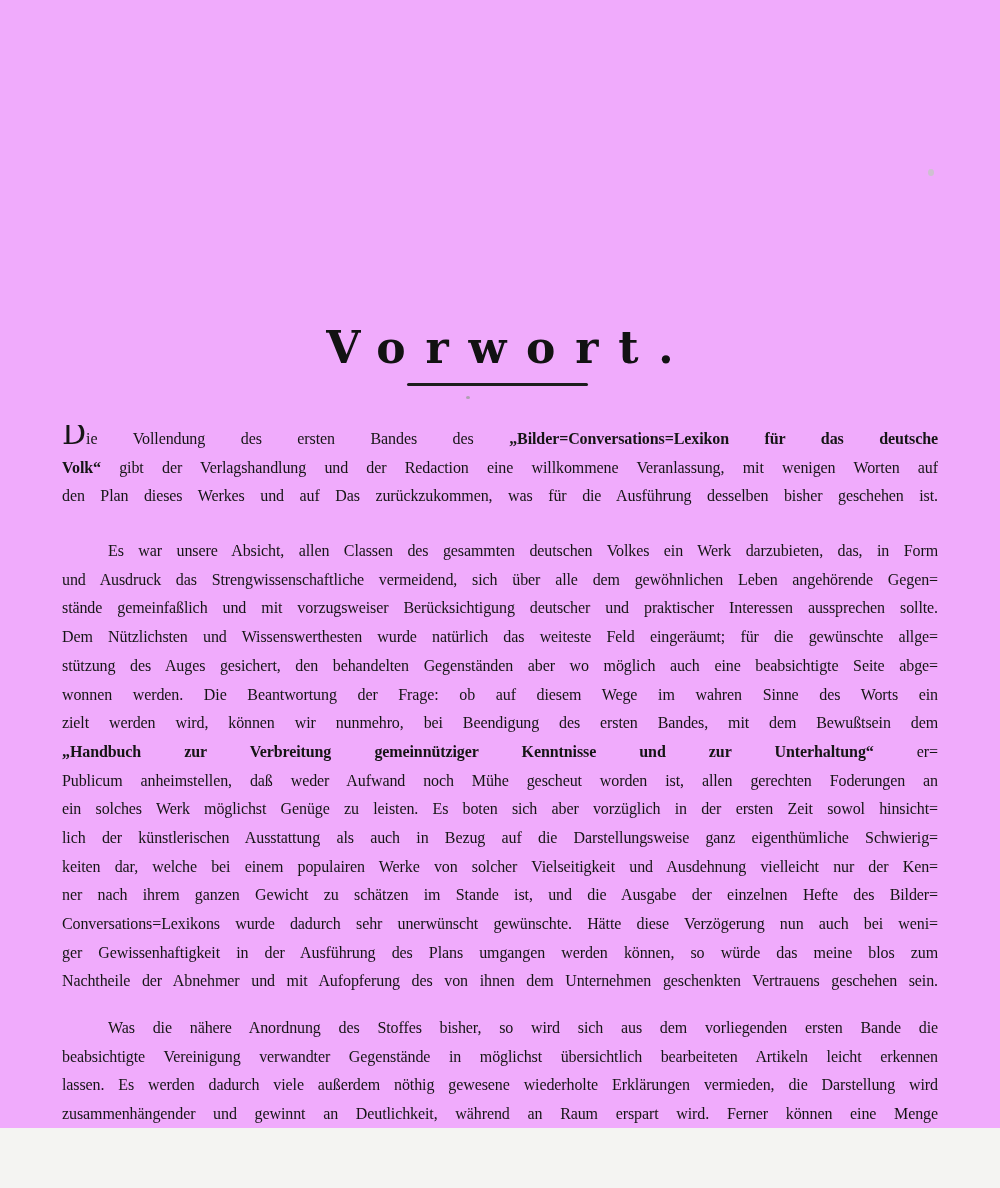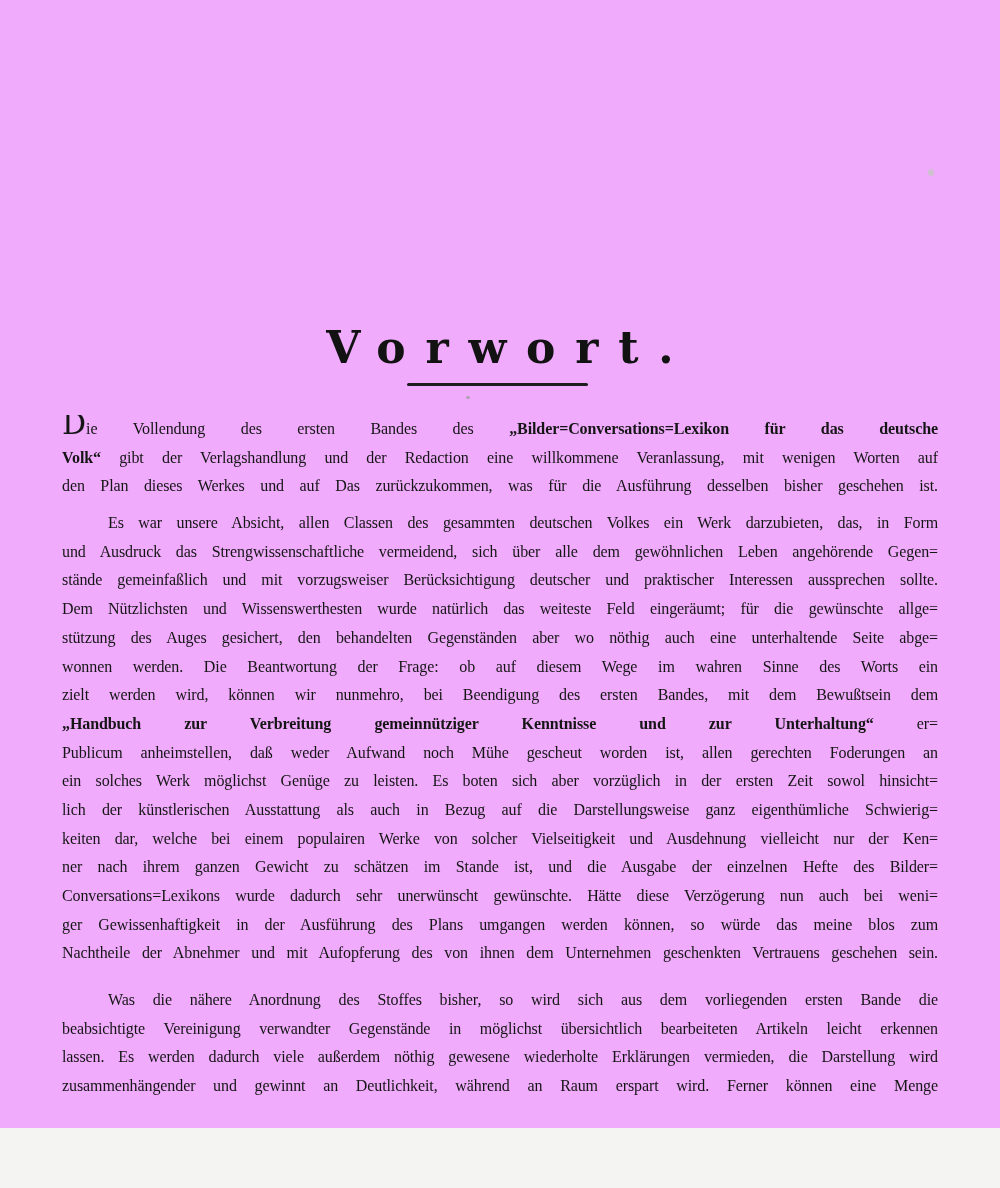--- a/index.html
+++ b/index.html
@@ -29,27 +29,27 @@
   }
   .title-rule {
     position: absolute;
     top: 383px; left: 407px;
     width: 181px; height: 3px;
     background: #1d1d1d;
     border-radius: 2px;
   }
   .text-column {
     position: absolute;
-    top: 415px; left: 62px;
+    top: 425px; left: 62px;
     width: 876px;
     font-size: 16px;
     color: #151515;
   }
   .paragraph { margin: 0; }
-  .paragraph:nth-child(2) { margin-top: 8px; }
+  .paragraph:nth-child(2) { margin-top: 26px; }
   .paragraph:nth-child(3) { margin-top: 18px; }
   .line {
     height: 28.7px;
     line-height: 28.7px;
     text-align: justify;
     text-align-last: justify;
     overflow: hidden;
     letter-spacing: -0.1px;
     white-space: normal;
   }
@@ -91,21 +91,21 @@
       <div class="paragraph">
         <div class="line"><span class="drop-cap">D</span><span>ie Vollendung des ersten Bandes des </span><span class="seg-bold">„Bilder=Conversations=Lexikon für das deutsche</span></div>
         <div class="line"><span class="seg-bold">Volk“</span><span> gibt der Verlagshandlung und der Redaction eine willkommene Veranlassung, mit wenigen Worten auf</span></div>
         <div class="line"><span>den Plan dieses Werkes und auf Das zurückzukommen, was für die Ausführung desselben bisher geschehen ist.</span></div>
       </div>
       <div class="paragraph">
         <div class="line indent"><span>Es war unsere Absicht, allen Classen des gesammten deutschen Volkes ein Werk darzubieten, das, in Form</span></div>
         <div class="line"><span>und Ausdruck das Strengwissenschaftliche vermeidend, sich über alle dem gewöhnlichen Leben angehörende Gegen=</span></div>
         <div class="line"><span>stände gemeinfaßlich und mit vorzugsweiser Berücksichtigung deutscher und praktischer Interessen aussprechen sollte.</span></div>
         <div class="line"><span>Dem Nützlichsten und Wissenswerthesten wurde natürlich das weiteste Feld eingeräumt; für die gewünschte allge=</span></div>
-        <div class="line"><span>stützung des Auges gesichert, den behandelten Gegenständen aber wo nöthig auch eine unterhaltende Seite abge=</span></div>
+        <div class="line"><span>stützung des Auges gesichert, den behandelten Gegenständen aber wo möglich auch eine beabsichtigte Seite abge=</span></div>
         <div class="line"><span>wonnen werden. Die Beantwortung der Frage: ob auf diesem Wege im wahren Sinne des Worts ein</span></div>
         <div class="line"><span>zielt werden wird, können wir nunmehro, bei Beendigung des ersten Bandes, mit dem Bewußtsein dem</span></div>
         <div class="line"><span class="seg-bold">„Handbuch zur Verbreitung gemeinnütziger Kenntnisse und zur Unterhaltung“</span><span> er=</span></div>
         <div class="line"><span>Publicum anheimstellen, daß weder Aufwand noch Mühe gescheut worden ist, allen gerechten Foderungen an</span></div>
         <div class="line"><span>ein solches Werk möglichst Genüge zu leisten. Es boten sich aber vorzüglich in der ersten Zeit sowol hinsicht=</span></div>
         <div class="line"><span>lich der künstlerischen Ausstattung als auch in Bezug auf die Darstellungsweise ganz eigenthümliche Schwierig=</span></div>
         <div class="line"><span>keiten dar, welche bei einem populairen Werke von solcher Vielseitigkeit und Ausdehnung vielleicht nur der Ken=</span></div>
         <div class="line"><span>ner nach ihrem ganzen Gewicht zu schätzen im Stande ist, und die Ausgabe der einzelnen Hefte des Bilder=</span></div>
         <div class="line"><span>Conversations=Lexikons wurde dadurch sehr unerwünscht gewünschte. Hätte diese Verzögerung nun auch bei weni=</span></div>
         <div class="line"><span>ger Gewissenhaftigkeit in der Ausführung des Plans umgangen werden können, so würde das meine blos zum</span></div>

